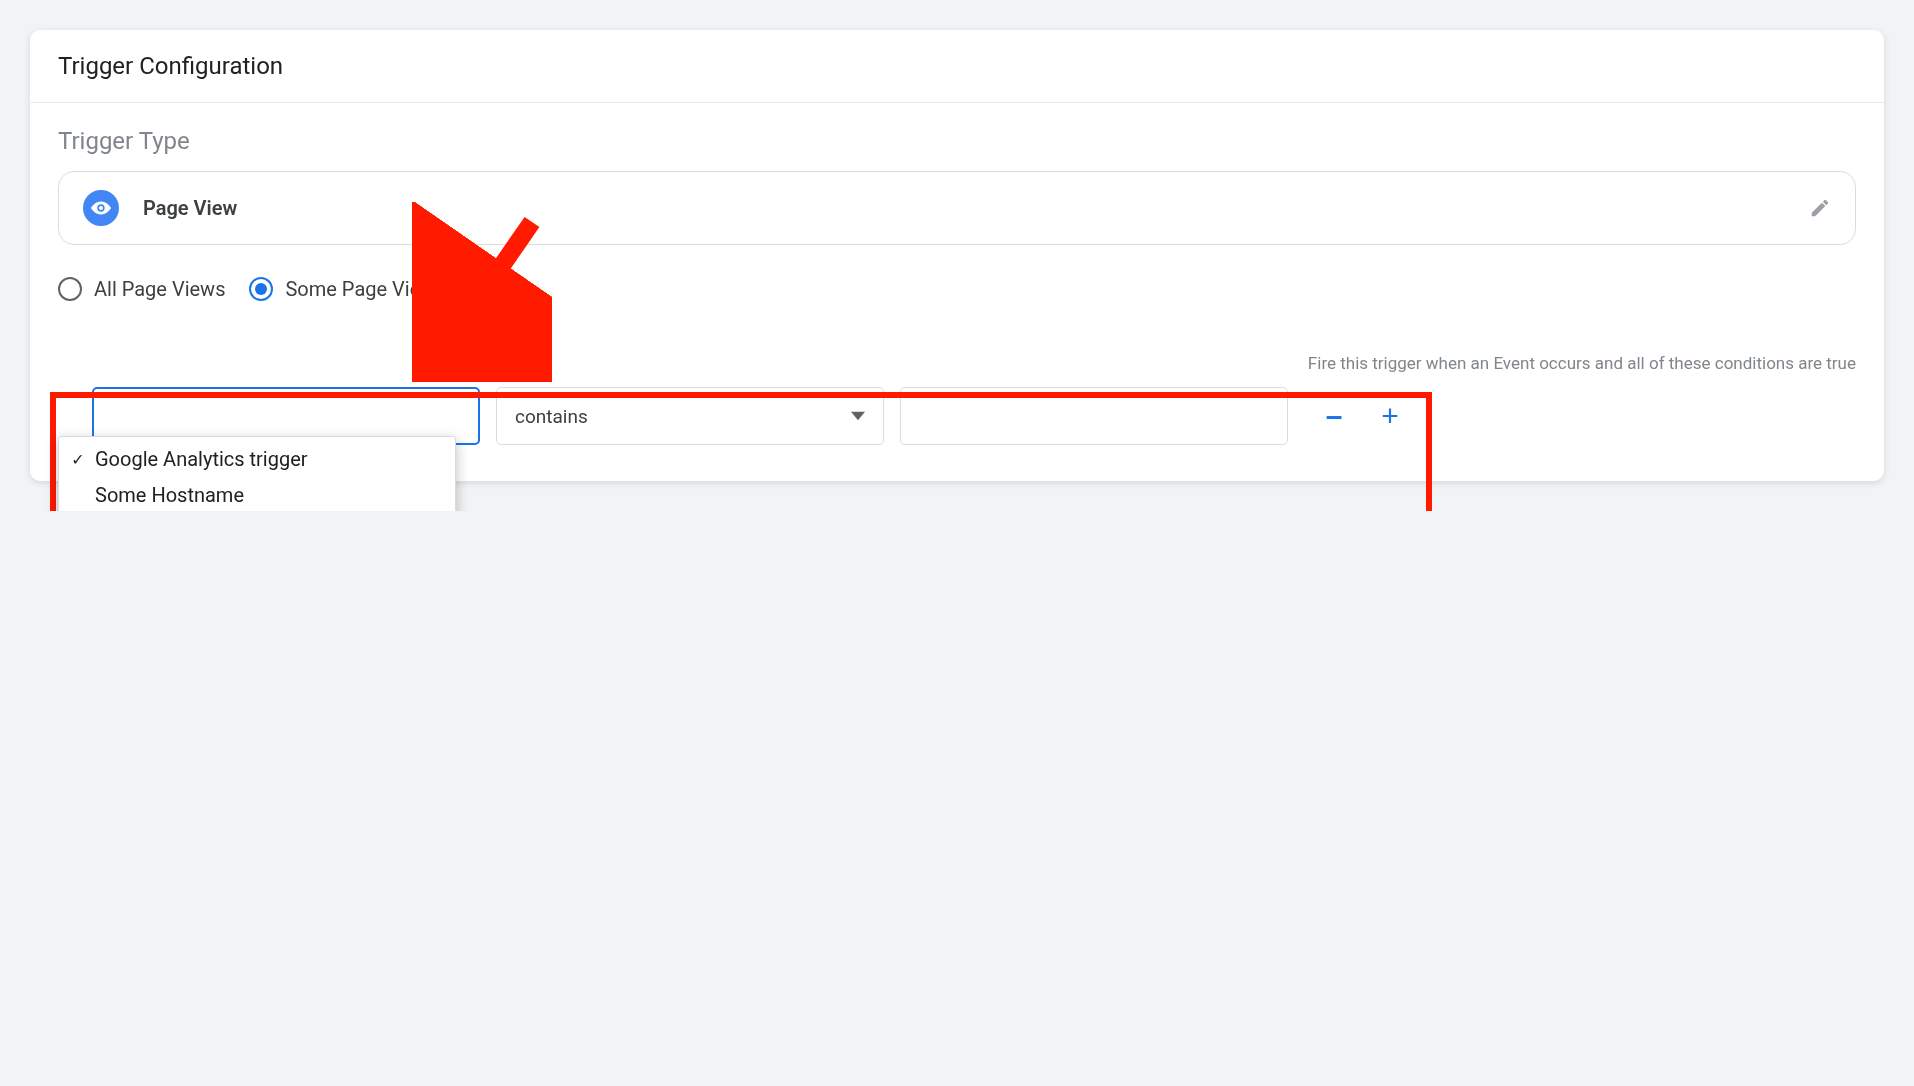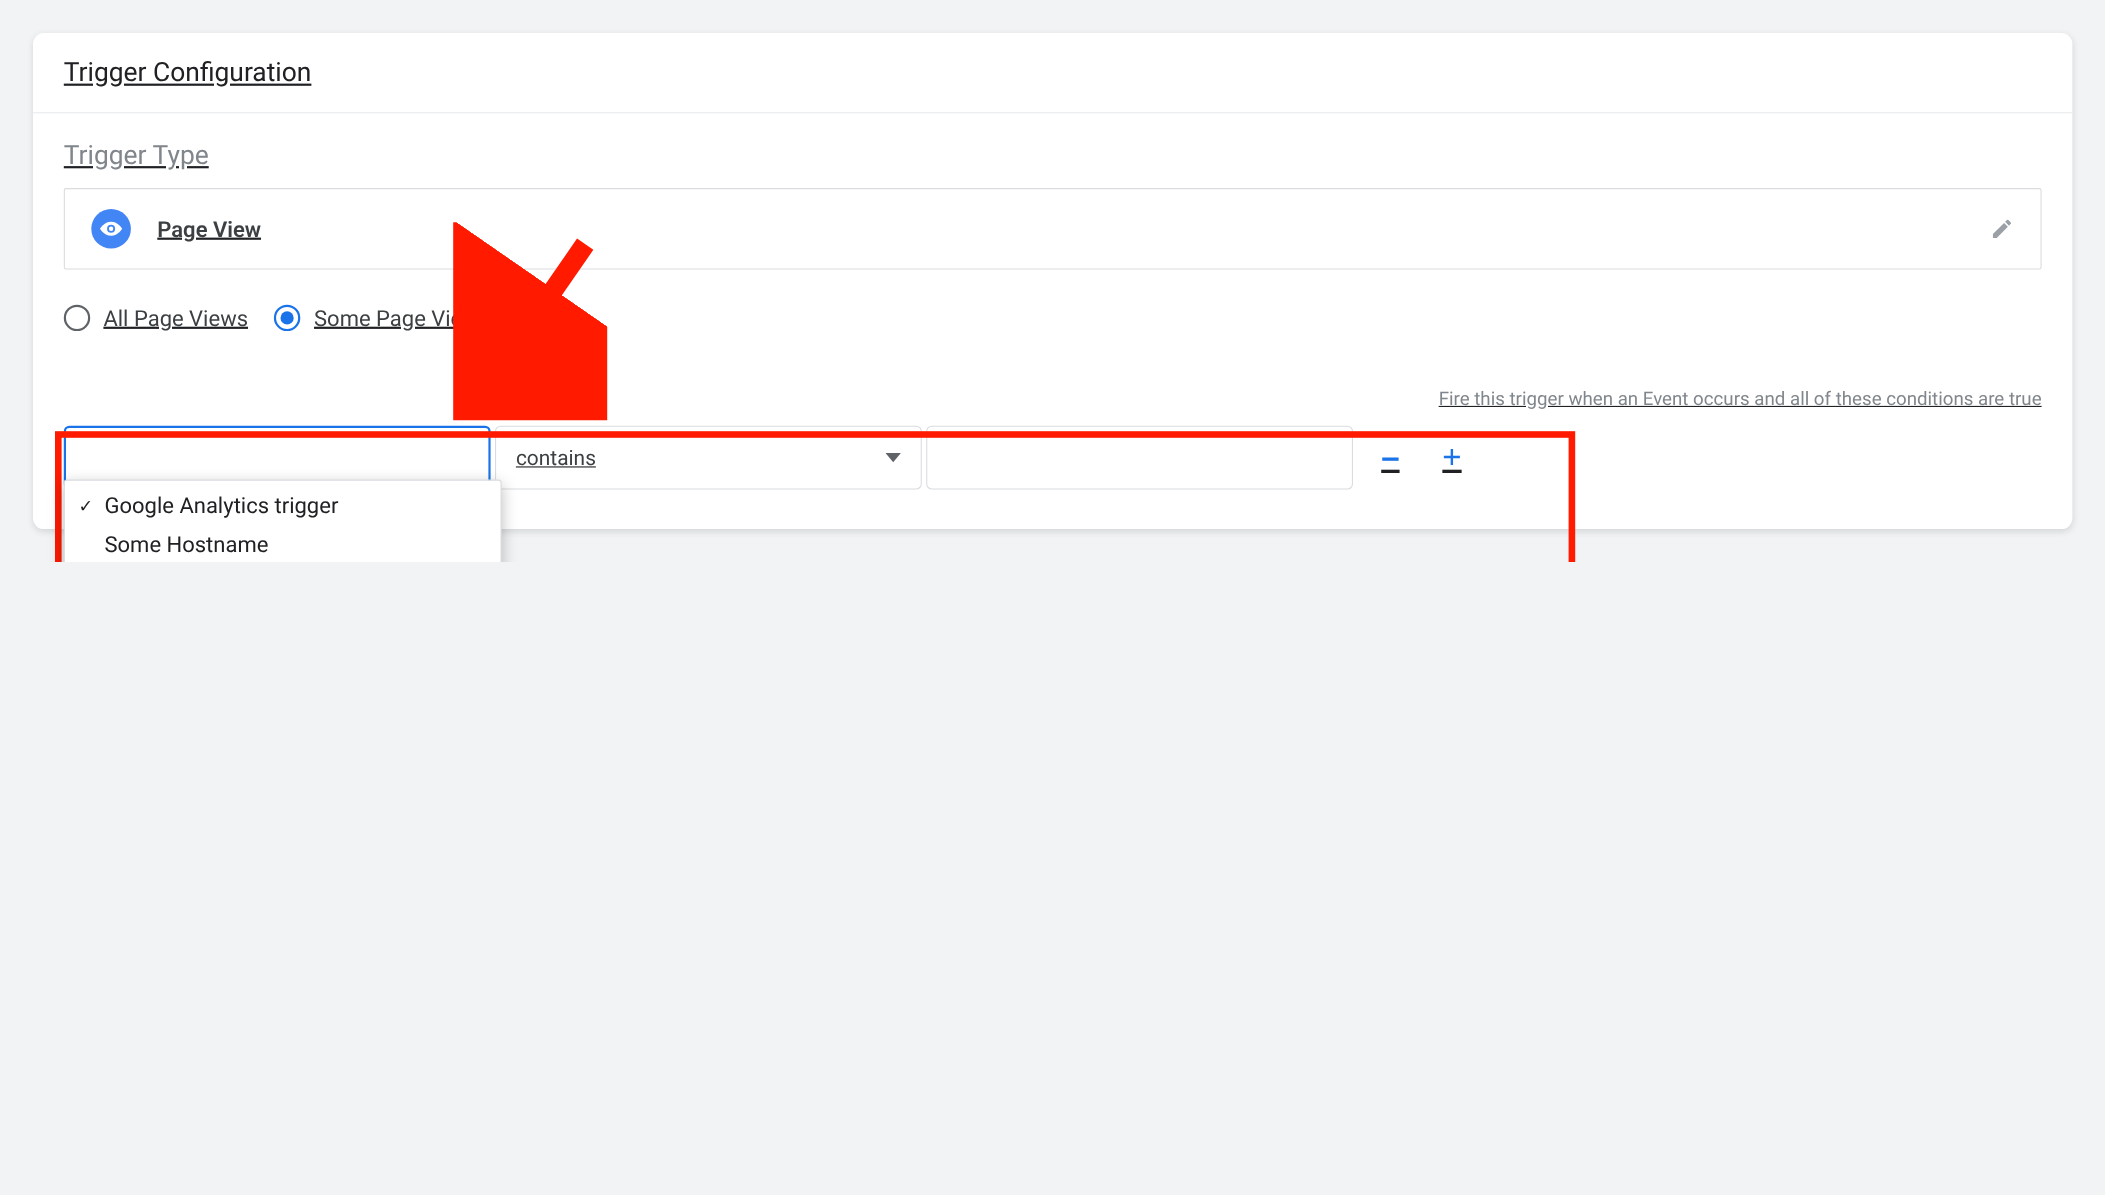--- a/index.html
+++ b/index.html
@@ -38,21 +38,21 @@
     }
 
     .section-label {
       font-size: 24px;
       color: #80868b;
       margin-bottom: 16px;
     }
 
     .trigger-type-row {
       border: 1px solid #dadce0;
-      border-radius: 2px;
+      border-radius: 16px;
       padding: 18px 24px;
       display: flex;
       align-items: center;
       justify-content: space-between;
       margin-bottom: 32px;
     }
 
     .trigger-type-left {
       display: flex;
       align-items: center;
@@ -129,21 +129,22 @@
     .conditions-label {
       font-size: 17px;
       color: #80868b;
       margin-bottom: 14px;
       text-align: right;
     }
 
     .condition-row {
       display: flex;
       align-items: center;
-      gap: 4px;
+      gap: 16px;
+      margin-left: 34px;
     }
 
     .dropdown-box {
       border: 2px solid #1a73e8;
       border-radius: 5px;
       height: 58px;
       flex: 0 0 388px;
       background: #fff;
     }
 
@@ -262,21 +263,20 @@
       top: 362px;
       width: 1382px;
       height: 400px;
       border: 6px solid #ff1a00;
       pointer-events: none;
       z-index: 40;
     }
 
     .outer-wrap {
       position: relative;
-      text-decoration: underline;
     }
   </style>
 </head>
 <body>
 
 <div class="outer-wrap">
 
   <div class="card">
 
     <div class="card-header">

